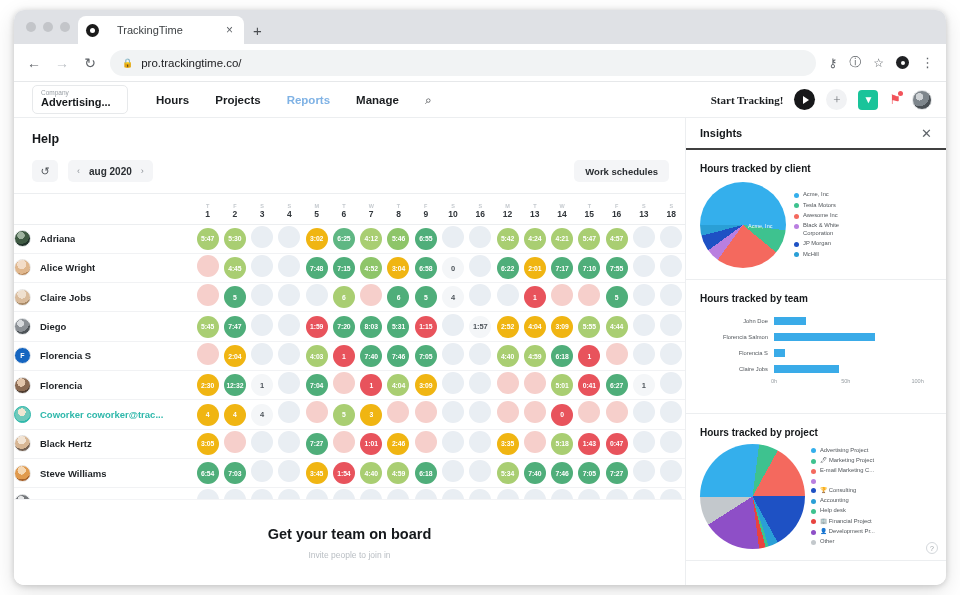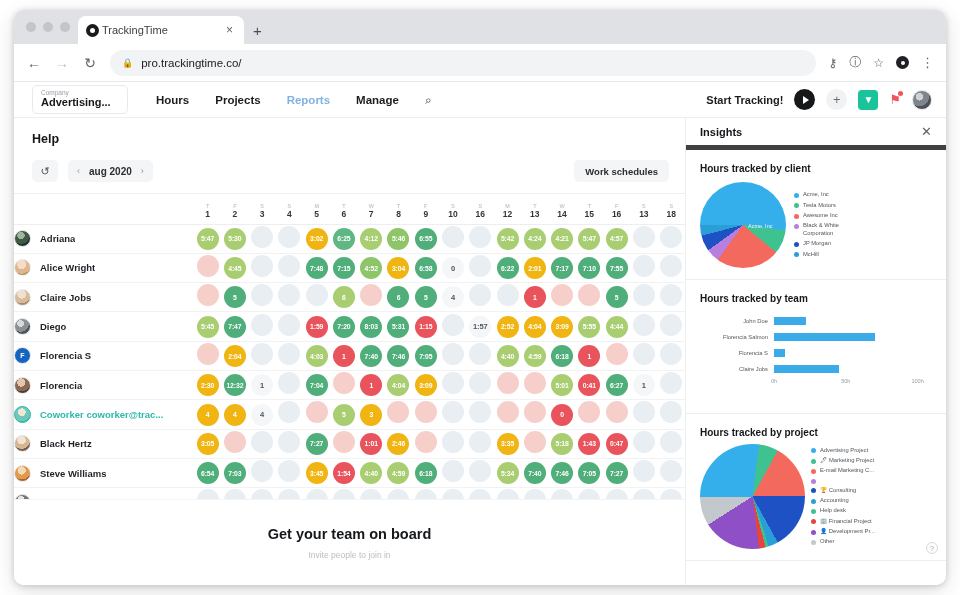--- a/index.html
+++ b/index.html
@@ -22,21 +22,21 @@
   }
   .tabbar {
     height: 34px; background: #dfe1e5; position: relative;
     display: flex; align-items: flex-end; padding-left: 10px;
   }
   .dots { position:absolute; left:12px; top:12px; display:flex; gap:7px; }
   .dot { width:10px; height:10px; border-radius:50%; background:#c3c5c9; }
   .tab {
     margin-left: 54px; width: 166px; height: 28px;
     background:#fff; border-radius: 8px 8px 0 0;
-    display:flex; align-items:center; gap:3px; padding: 0 8px;
+    display:flex; align-items:center; gap:18px; padding: 0 8px;
     position: relative;
   }
   .tab-fav { width: 13px; height: 13px; border-radius:50%; background:#1b1b1b;
              display:flex; align-items:center; justify-content:center; flex:none;}
   .tab-fav i { width:5px; height:5px; border-radius:50%; background:#fff; display:block;}
   .tab-title { font-size: 11px; color:#3c4043; white-space:nowrap; overflow:hidden;
                text-overflow:ellipsis; flex:1; }
   .tab-x { font-size: 12px; color:#5f6368; line-height:1; padding:2px 3px; }
   .newtab { margin-left: 9px; margin-bottom: 6px; font-size: 15px; color:#4a4d51; line-height: 1; }
 
@@ -67,21 +67,21 @@
   .brand { display:flex; flex-direction:column; justify-content:center;
            border:1px solid #e7e9eb; border-radius:5px; padding:3px 8px 4px;
            min-width: 96px; }
   .brand-sub { font-size: 6.5px; color:#9aa0a6; line-height:1.1; }
   .brand-name { font-size: 11px; font-weight: bold; color:#15181b; line-height:1.15;
                 white-space:nowrap; overflow:hidden; text-overflow:ellipsis; max-width:88px;}
   .nav { display:flex; align-items:flex-start; gap: 26px; margin-left: 28px; }
   .nav a { font-size: 11.5px; font-weight:bold; color:#1b1e21; text-decoration:none; }
   .nav a.active { color:#7fb2e5; }
   .nav-search { margin-left: 26px; font-size: 12px; color:#4a4d51; }
-  .appbar-right { margin-left:auto; display:flex; align-items:center; gap: 11px; }
+  .appbar-right { margin-left:auto; display:flex; align-items:center; gap: 11px; font-family: Liberation Serif, serif; }
   .start-track { font-size: 11px; font-weight:bold; color:#1b1e21; }
   .play-btn { width: 21px; height:21px; border-radius:50%; background:#17181a;
               display:flex;align-items:center;justify-content:center; }
   .play-btn b { width:0;height:0;border-left:6px solid #fff;
                 border-top:4px solid transparent;border-bottom:4px solid transparent;
                 margin-left:2px; display:block;}
   .plus-btn { width: 21px; height:21px; border-radius:50%; background:#f1f2f4;
               display:flex;align-items:center;justify-content:center;
               font-size: 13px; color:#6c7075; }
   .dl-btn { width: 20px; height:20px; border-radius:4px; background:#19c49a;
@@ -139,21 +139,21 @@
 
   .cta { position:absolute; left:0; right:0; bottom: 0; height: 86px;
          display:flex; flex-direction:column; align-items:center; justify-content:center;
          gap: 8px; background:#fff; border-top:1px solid #f3f4f6; }
   .cta h3 { font-size: 14.5px; font-weight:bold; color:#15181b; }
   .cta p { font-size: 8.5px; color:#b9bec3; }
 
   
   .right { width: 260px; background:#fff; display:flex; flex-direction:column; }
   .ins-head { height: 32px; display:flex; align-items:center; padding: 0 14px;
-              border-bottom:5px solid #404040;text-align:center; }
+              border-bottom:2px solid #404040;text-align:center; }
   .ins-title { font-size: 11px; font-weight:bold; color:#15181b; }
   .ins-close { margin-left:auto; font-size: 13px; color:#5e6469; }
   .ins-sec { padding: 13px 14px 11px; border-bottom:1px solid #eceef0; position:relative; }
   .ins-sec h4 { font-size: 10px; font-weight:bold; color:#15181b; }
   .pie-row { display:flex; align-items:center; margin-top: 8px; gap: 8px; }
   .pie { width: 86px; height:86px; border-radius:50%; flex:none; position:relative; }
   .pie-label { position:absolute; font-size: 5.5px; color:#f3f8fc;
                left: 48px; top: 41px; white-space:nowrap; }
   .legend { display:flex; flex-direction:column; gap: 2.5px; }
   .lg { display:flex; align-items:flex-start; gap: 4px; font-size: 5.8px; color:#4f5459;

